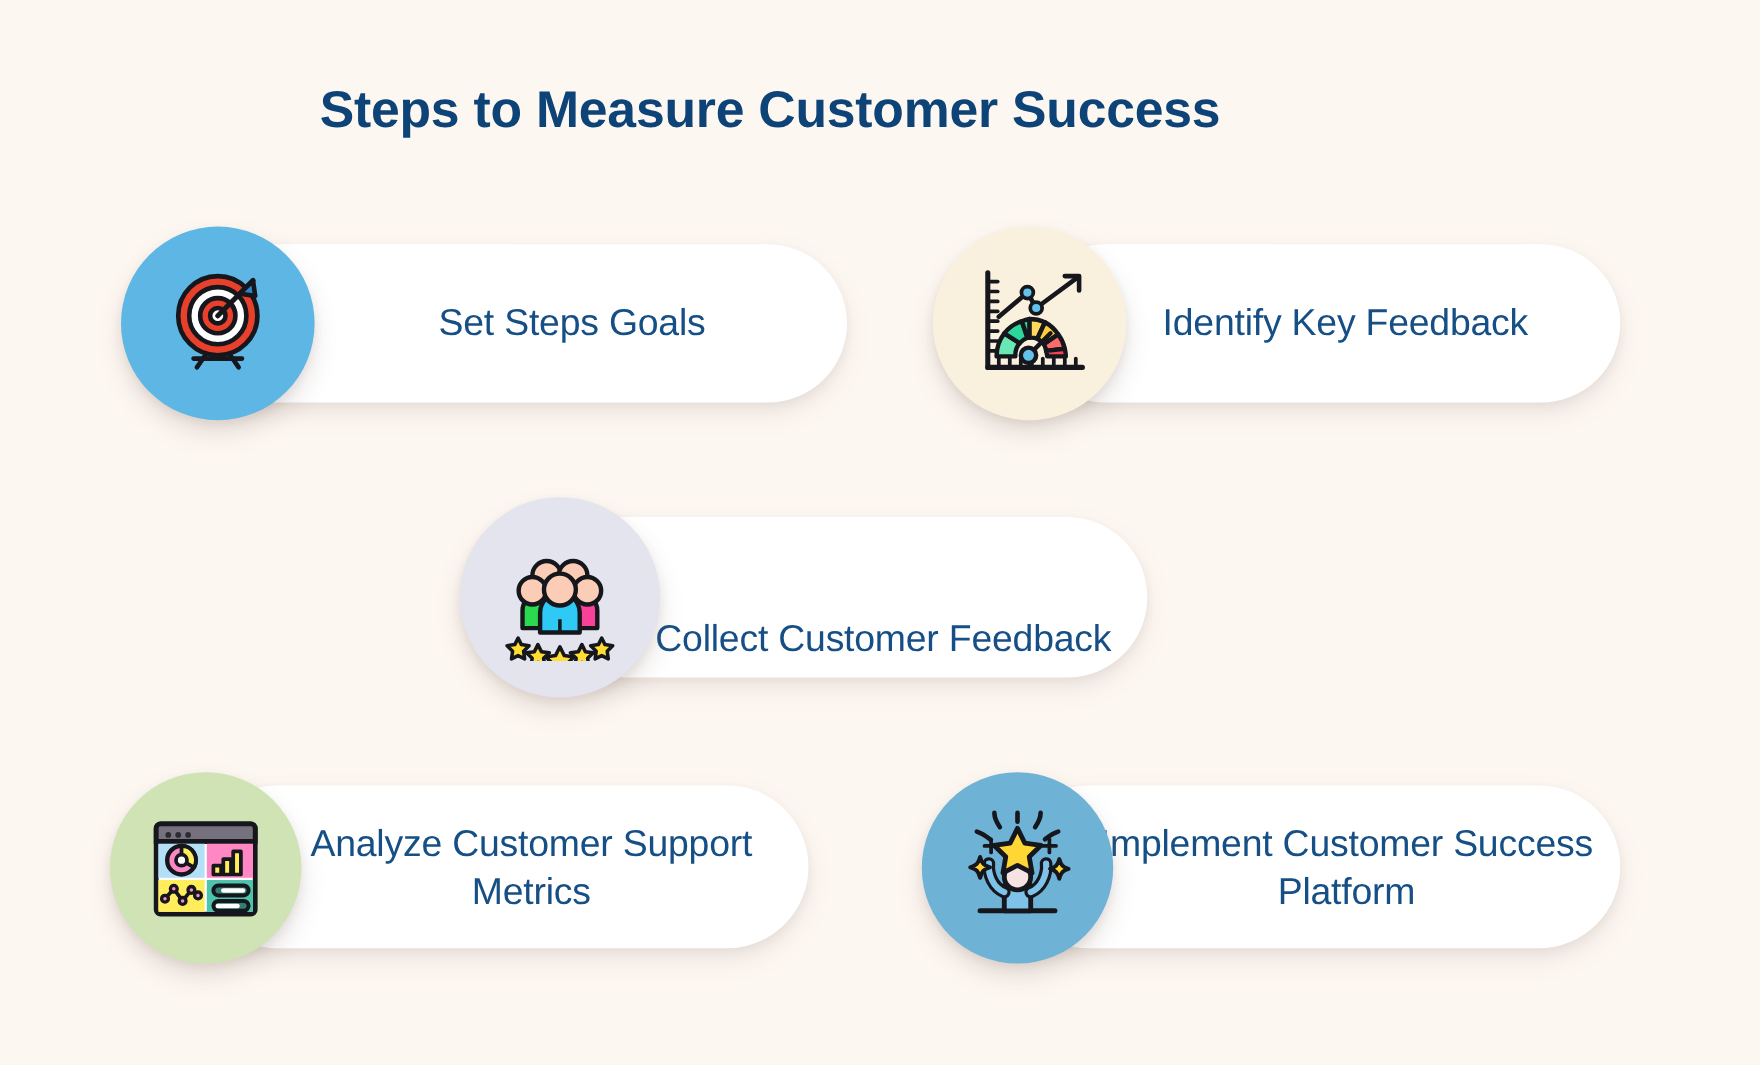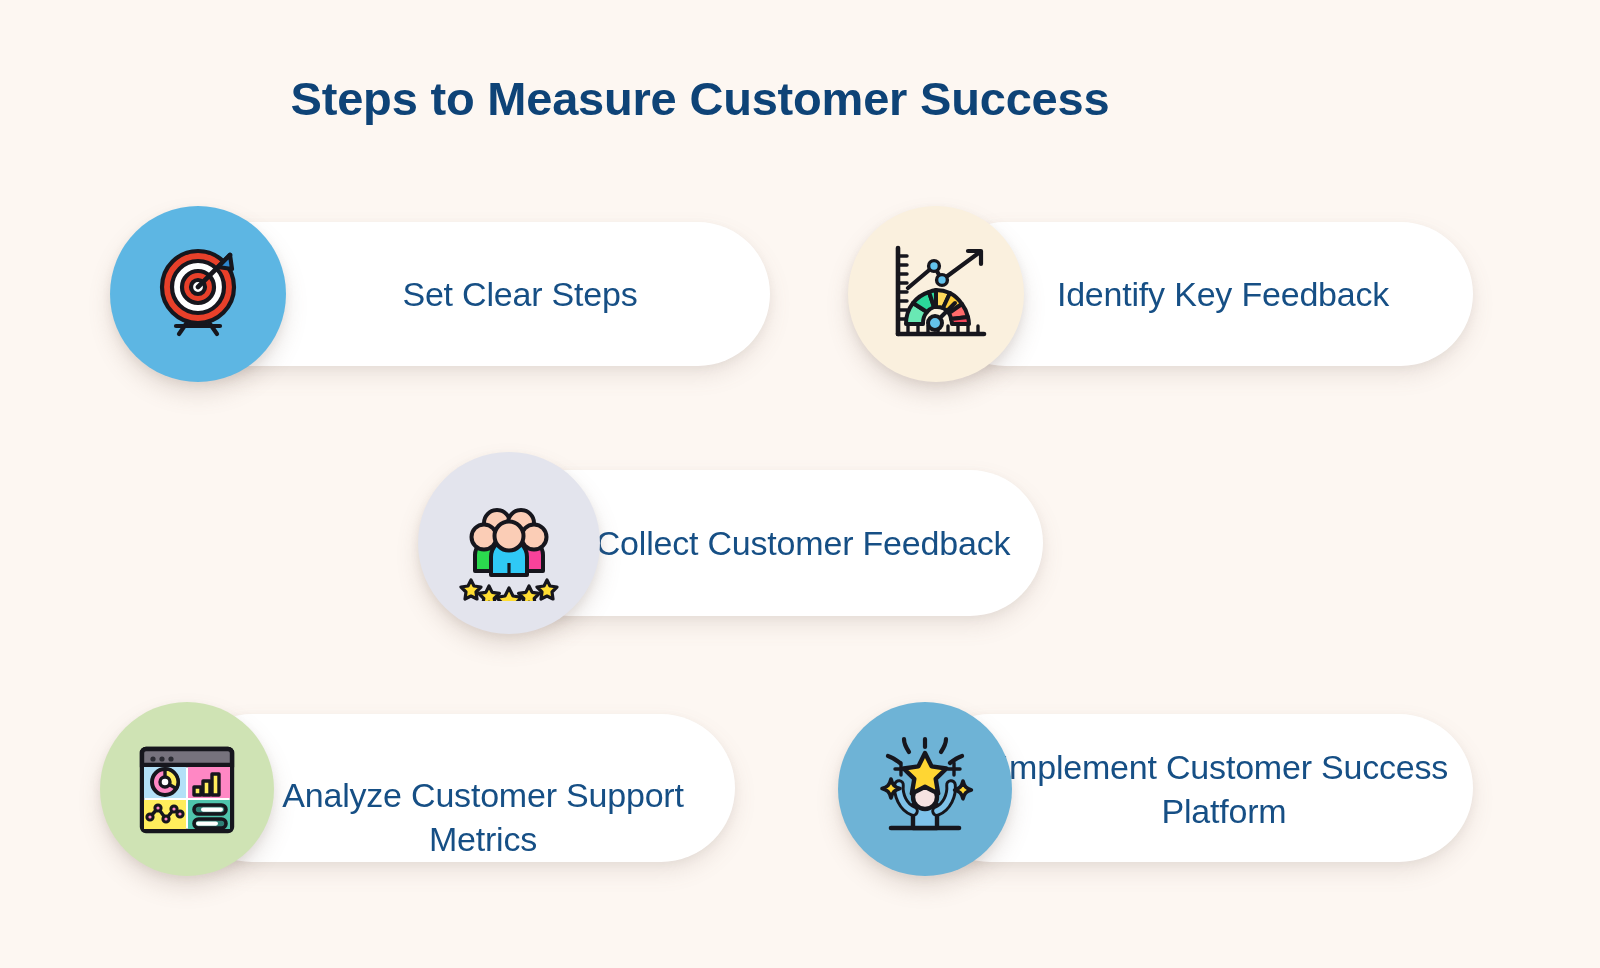--- a/index.html
+++ b/index.html
@@ -68,45 +68,45 @@
 
   
   #step-2 { left:848px; top:206px; width:625px; height:176px; }
   #step-2 .pill { left:85px; top:16px; width:540px; height:144px; }
   #step-2 .pill-label { left:135px; width:480px; }
   #step-2 .icon-circle { left:0; top:0; width:176px; height:176px; background:#FAF0DE; }
 
   
   #step-3 { left:418px; top:452px; width:625px; height:182px; }
   #step-3 .pill { left:78px; top:18px; width:547px; height:146px; }
-  #step-3 .pill-label { left:160px; width:450px; }
+  #step-3 .pill-label { left:160px; width:450px;margin-top:38px; }
   #step-3 .icon-circle { left:0; top:0; width:182px; height:182px; background:#E3E4ED; }
 
   
   #step-4 { left:100px; top:702px; width:635px; height:174px; }
   #step-4 .pill { left:78px; top:12px; width:557px; height:148px; }
-  #step-4 .pill-label { left:148px; width:470px;margin-top:28px; }
+  #step-4 .pill-label { left:148px; width:470px; }
   #step-4 .icon-circle { left:0; top:0; width:174px; height:174px; background:#CFE3B4; }
 
   
   #step-5 { left:838px; top:702px; width:635px; height:174px; }
   #step-5 .pill { left:78px; top:12px; width:557px; height:148px; }
   #step-5 .pill-label { left:148px; width:476px; }
   #step-5 .icon-circle { left:0; top:0; width:174px; height:174px; background:#6EB3D6; }
 </style>
 </head>
 <body>
 
 <div id="infographic">
 
   <div class="page-title">Steps to Measure Customer Success</div>
 
   <div class="step" id="step-1">
     <div class="pill"></div>
-    <div class="pill-label">Set Clear Steps</div>
+    <div class="pill-label">Set Steps Goals</div>
     <div class="icon-circle">
       <svg width="112" height="112" viewBox="0 0 112 112">
         <g stroke="#16161D" stroke-width="4.2" fill="none" stroke-linecap="round" stroke-linejoin="round">
           <path d="M37 96 L55 70"></path>
           <path d="M75 96 L57 70"></path>
           <path d="M34 88 L78 88"></path>
         </g>
         <circle cx="56" cy="49" r="36" fill="#E8402A" stroke="#16161D" stroke-width="4.2"></circle>
         <circle cx="56" cy="49" r="26" fill="#FFFFFF" stroke="#16161D" stroke-width="4.2"></circle>
         <circle cx="56" cy="49" r="16" fill="#E8402A" stroke="#16161D" stroke-width="4.2"></circle>

